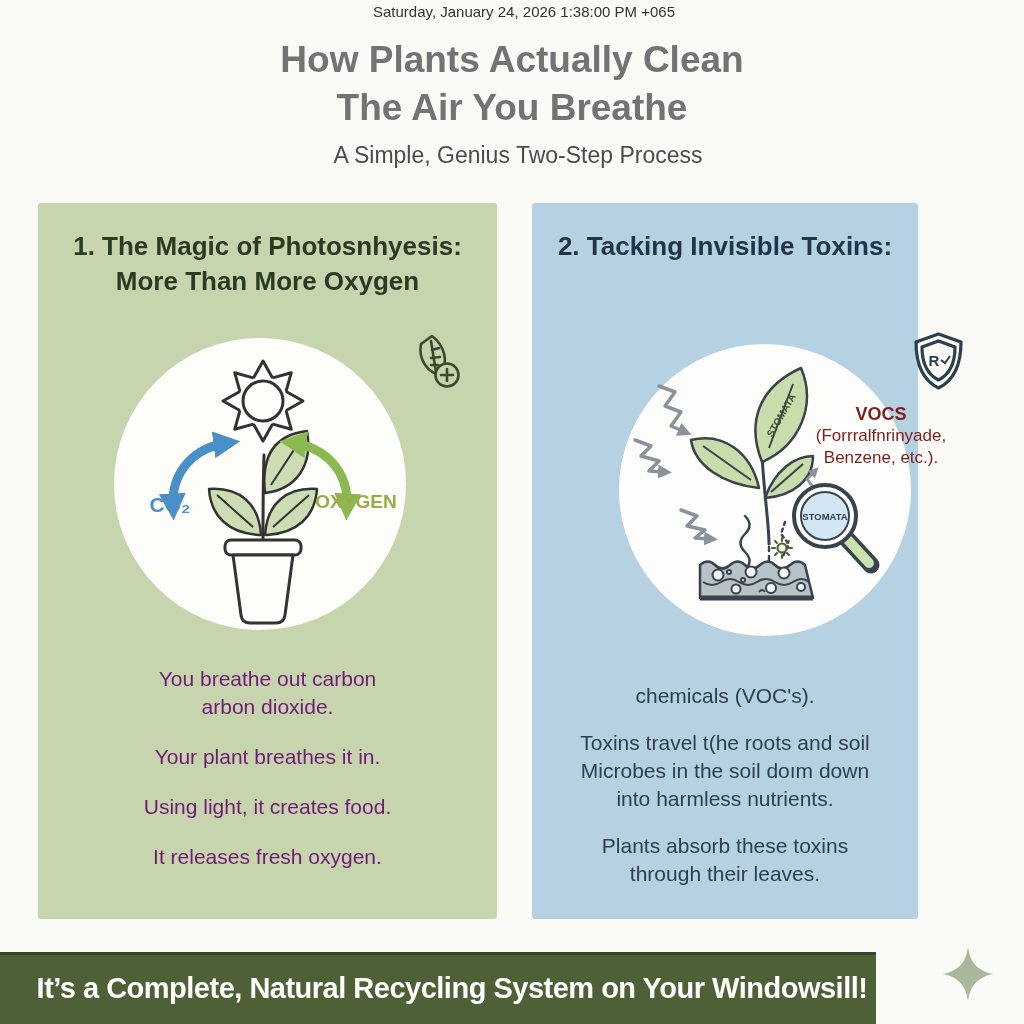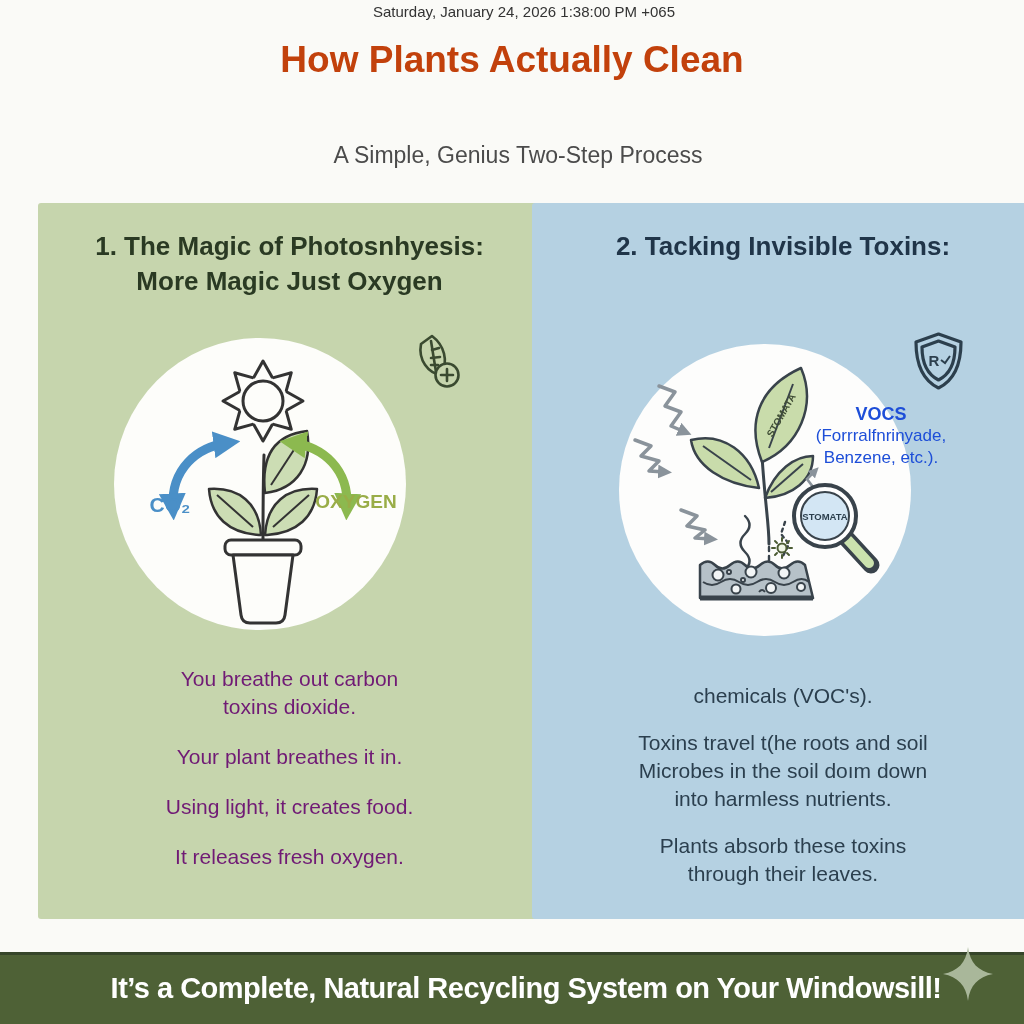--- a/index.html
+++ b/index.html
@@ -3,61 +3,62 @@
 <meta charset="utf-8">
 <style>
   html,body{margin:0;padding:0;}
   body{width:1024px;height:1024px;position:relative;background:#fafaf7;
        font-family:"Liberation Sans",sans-serif;overflow:hidden;}
   .abs{position:absolute;}
   
   .timestamp{top:3px;left:12px;width:100%;text-align:center;font-size:15px;
              font-weight:500;color:#333;}
   .title{top:36px;left:0;width:100%;text-align:center;font-size:37px;
-         font-weight:700;color:#c2410c;line-height:48px;}
+         font-weight:700;color:#737373;line-height:48px;}
   .subtitle{top:142px;left:6px;width:100%;text-align:center;font-size:23px;
             color:#4b4b4b;}
   
-  .panel{top:203px;height:716px;border-radius:3px;padding-left:44px;}
+  .panel{top:203px;height:716px;border-radius:3px;}
   .panel-left{left:38px;width:459px;background:#c6d5ad;}
-  .panel-right{left:532px;width:458px;background:#b5d1e2;}
+  .panel-right{left:532px;width:386px;background:#b5d1e2;}
   .panel-heading{top:26px;left:0;width:100%;text-align:center;font-size:26px;
                  font-weight:700;line-height:35px;}
   .panel-left .panel-heading{color:#2a3a23;}
   .panel-right .panel-heading{color:#203549;}
   .corner-icon{pointer-events:none;}
   .body-text{left:0;width:100%;text-align:center;font-size:21px;line-height:28px;}
   .panel-left .body-text{top:462px;color:#701a75;}
   .panel-right .body-text{top:451px;color:#2b3f4e;}
   .body-text p{margin:0 0 22px 0;}
   .panel-right .body-text p{margin-bottom:19px;}
   
-  .vocs{left:256px;top:200px;width:186px;text-align:center;color:#1d4ed8;
+  .vocs{left:256px;top:200px;width:186px;text-align:center;color:#7f1d1d;
         font-size:17px;line-height:22px;}
   .vocs .vocs-title{font-weight:700;font-size:18px;}
   
-  .banner{top:952px;left:0;width:1024px;height:72px;background:#4e6136;
+  .banner{top:952px;left:0;width:876px;height:72px;background:#4e6136;
           border-top:3px solid #36452a;box-sizing:border-box;padding-left:28px;}
   .banner-text{width:100%;text-align:center;line-height:66px;color:#ffffff;
                font-size:29px;font-weight:700;letter-spacing:-0.5px;}
 </style>
 </head>
 <body>
 
 <div class="abs timestamp">Saturday, January 24, 2026 1:38:00 PM +065</div>
 
 <div class="abs title">
   <div>How Plants Actually Clean</div>
+  <div>The Air You Breathe</div>
 </div>
 <div class="abs subtitle">A Simple, Genius Two-Step Process</div>
 
 <div class="abs panel panel-left">
   <div class="abs panel-heading">
     <div>1. The Magic of Photosnhyesis:</div>
-    <div>More Magic Just Oxygen</div>
+    <div>More Than More Oxygen</div>
   </div>
 
   <svg class="abs corner-icon" style="left:367px;top:129px" width="57" height="60" viewBox="0 0 57 60">
     <g fill="none" stroke="#3a4a30" stroke-width="2.6" stroke-linecap="round" stroke-linejoin="round">
       <path d="M27 4 C39 13 44 29 36 43 C23 41 13 28 16 12 Z"></path>
       <path d="M26 9 L31 40"></path>
       <path d="M27 18 L34 16 M26 26 L35 25 M26 33 L33 33"></path>
     </g>
     <circle cx="42" cy="43" r="11.5" fill="#c6d5ad" stroke="#3a4a30" stroke-width="2.6"></circle>
     <path d="M42 37 L42 49 M36 43 L48 43" stroke="#3a4a30" stroke-width="2.6" stroke-linecap="round"></path>
@@ -105,21 +106,21 @@
     <path d="M60 170 C58 132 84 110 114 106" fill="none" stroke="#4a8fc7" stroke-width="9" marker-start="url(#mBlue)" marker-end="url(#mBlue)"></path>
     <path d="M234 170 C236 132 210 110 180 106" fill="none" stroke="#8cb94f" stroke-width="9" marker-start="url(#mGreen)" marker-end="url(#mGreen)"></path>
 
     <text x="57" y="175" text-anchor="middle" font-size="21" font-weight="bold" fill="#4a8fc7">CO₂</text>
     <text x="243" y="171" text-anchor="middle" font-size="19" font-weight="bold" fill="#99ad47">OXYGEN</text>
   </svg>
 
   <div class="abs body-text">
     <p>
       <span>You breathe out carbon</span><br>
-      <span>toxins dioxide.</span>
+      <span>arbon dioxide.</span>
     </p>
     <p>Your plant breathes it in.</p>
     <p>Using light, it creates food.</p>
     <p>It releases fresh oxygen.</p>
   </div>
 </div>
 
 <div class="abs panel panel-right">
   <div class="abs panel-heading">
     <div>2. Tacking Invisible Toxins:</div>

